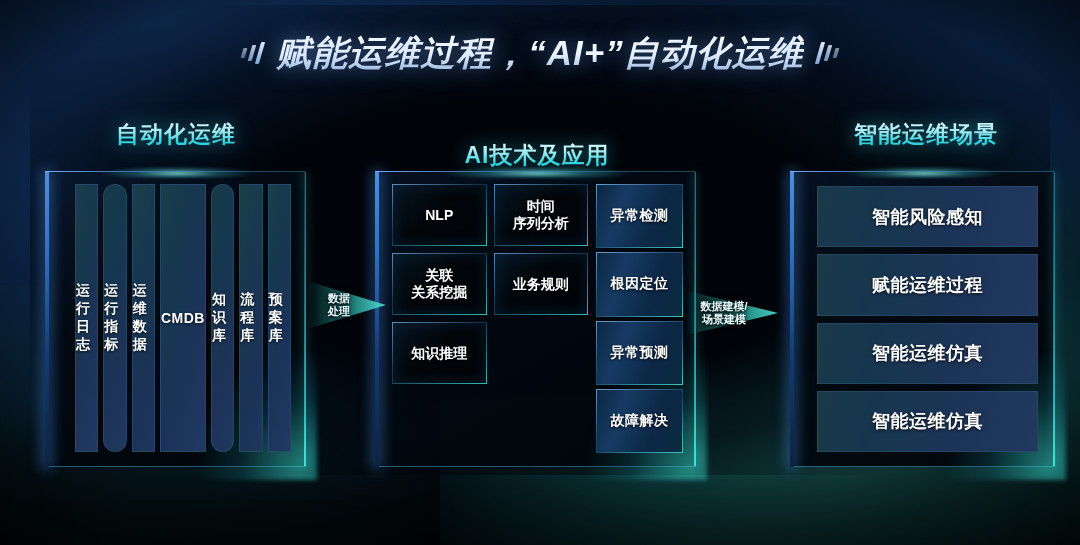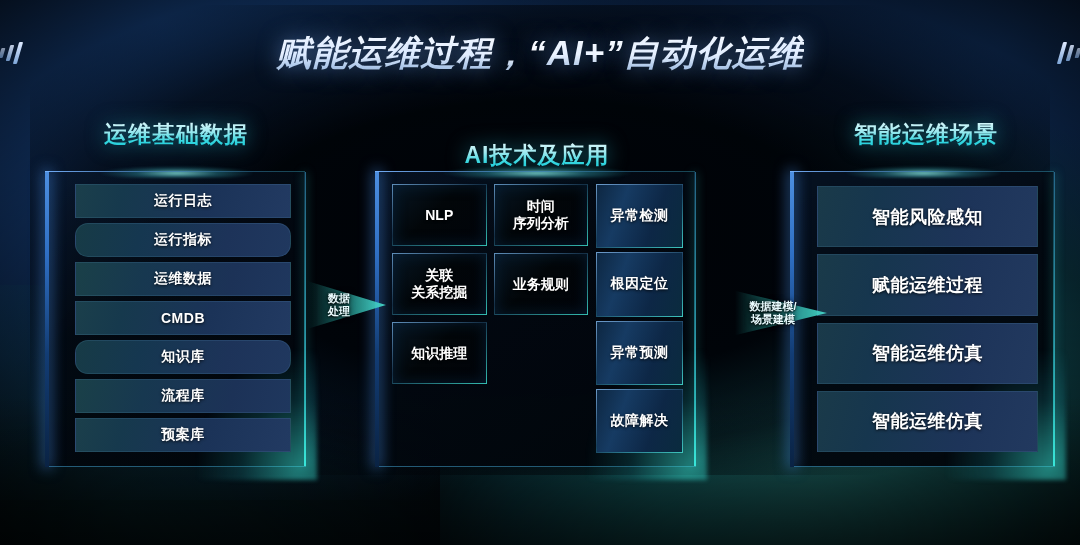--- a/index.html
+++ b/index.html
@@ -42,21 +42,21 @@
     background: radial-gradient(ellipse at 50% 50%, rgba(0,0,0,0) 36%, rgba(0,0,0,.45) 74%, rgba(0,0,0,.78) 100%);
   }
   .bg-bottom-fade {
     position:absolute; left:0; right:0; bottom:0; height:150px;
     background: linear-gradient(to bottom, rgba(0,0,0,0), rgba(0,0,0,.55));
   }
 
   
   #title-wrap {
     position:absolute; left:0; right:0; top:22px; height:62px;
-    display:flex; align-items:center; justify-content:space-between; gap:14px;
+    display:flex; align-items:center; justify-content:center; gap:14px;
     z-index:6;
   }
   .tick-group { display:flex; align-items:center; gap:4px; }
   .tick {
     display:block; width:4px; height:22px; transform:skewX(-16deg);
     background:linear-gradient(to bottom,#dfeaff,#7ea6d8);
     border-radius:1px;
   }
   .tick.t2 { height:16px; opacity:.85; }
   .tick.t3 { height:10px; opacity:.6; }
@@ -117,21 +117,21 @@
     filter:blur(2px);
   }
 
   #panel-left  { left:48px;  top:172px; width:258px; height:295px; }
   #panel-mid   { left:378px; top:172px; width:318px; height:295px; }
   #panel-right { left:793px; top:172px; width:262px; height:295px; }
 
   
   #left-list {
     position:absolute; left:27px; right:14px; top:12px; bottom:14px;
-    display:flex; flex-direction:column; gap:5px;
+    display:flex; flex-direction:row; gap:5px;
   }
   .bar {
     flex:1; display:flex; align-items:center; justify-content:center;
     font-size:14px; font-weight:bold; color:#ffffff; letter-spacing:.5px;
     background:linear-gradient(105deg, #1b3f4b 0%, #16394d 22%, #1b3358 62%, #223a62 100%);
     border:1px solid rgba(90,150,190,.18);
     text-shadow:0 1px 3px rgba(0,0,0,.8);
   }
   .bar.v2 { background:linear-gradient(105deg,#173b46 0%,#153750 30%,#1d3359 70%,#20385f 100%);border-radius:13px; }
   .bar.v3 { background:linear-gradient(105deg,#1a4048 0%,#173850 32%,#1c3257 72%,#1f375e 100%); }
@@ -185,21 +185,21 @@
     text-shadow:0 0 6px rgba(0,0,0,.95), 0 1px 2px rgba(0,0,0,.95);
   }
   .arrow .tri {
     position:absolute; inset:0;
     background:linear-gradient(to right, rgba(25,120,120,0) 0%, rgba(35,150,145,.55) 45%, rgba(72,220,205,.92) 100%);
     clip-path:polygon(0% 14%, 0% 86%, 100% 50%);
     filter:drop-shadow(0 0 6px rgba(50,200,190,.35));
   }
   .arrow .alabel { position:relative; z-index:2; padding-right:16px; }
   #arrow-1 { left:308px; top:272px; width:78px; height:66px; }
-  #arrow-2 { left:735px; top:282px; width:92px; height:62px; }
+  #arrow-2 { left:686px; top:282px; width:92px; height:62px; }
 </style>
 </head>
 <body>
 
 <div id="bg">
   <div class="bg-blue-tl"></div>
   <div class="bg-blue-tr"></div>
   <div class="bg-teal-br"></div>
   <div class="bg-teal-bl"></div>
   <div class="bg-dark-core"></div>
@@ -214,21 +214,21 @@
     <span class="tick"></span>
   </span>
   <span class="title-text">赋能运维过程，“AI+”自动化运维</span>
   <span class="tick-group">
     <span class="tick"></span>
     <span class="tick t2"></span>
     <span class="tick t3"></span>
   </span>
 </div>
 
-<div class="col-title" id="title-left">运维基础数据</div>
+<div class="col-title" id="title-left">自动化运维</div>
 <div class="col-title" id="title-mid">AI技术及应用</div>
 <div class="col-title" id="title-right">智能运维场景</div>
 
 <div class="panel" id="panel-left">
   <div class="panel-top-shine"></div>
   <div class="panel-right-glow"></div>
   <div class="panel-corner-glow"></div>
   <div id="left-list">
     <div class="bar">运行日志</div>
     <div class="bar v2">运行指标</div>

